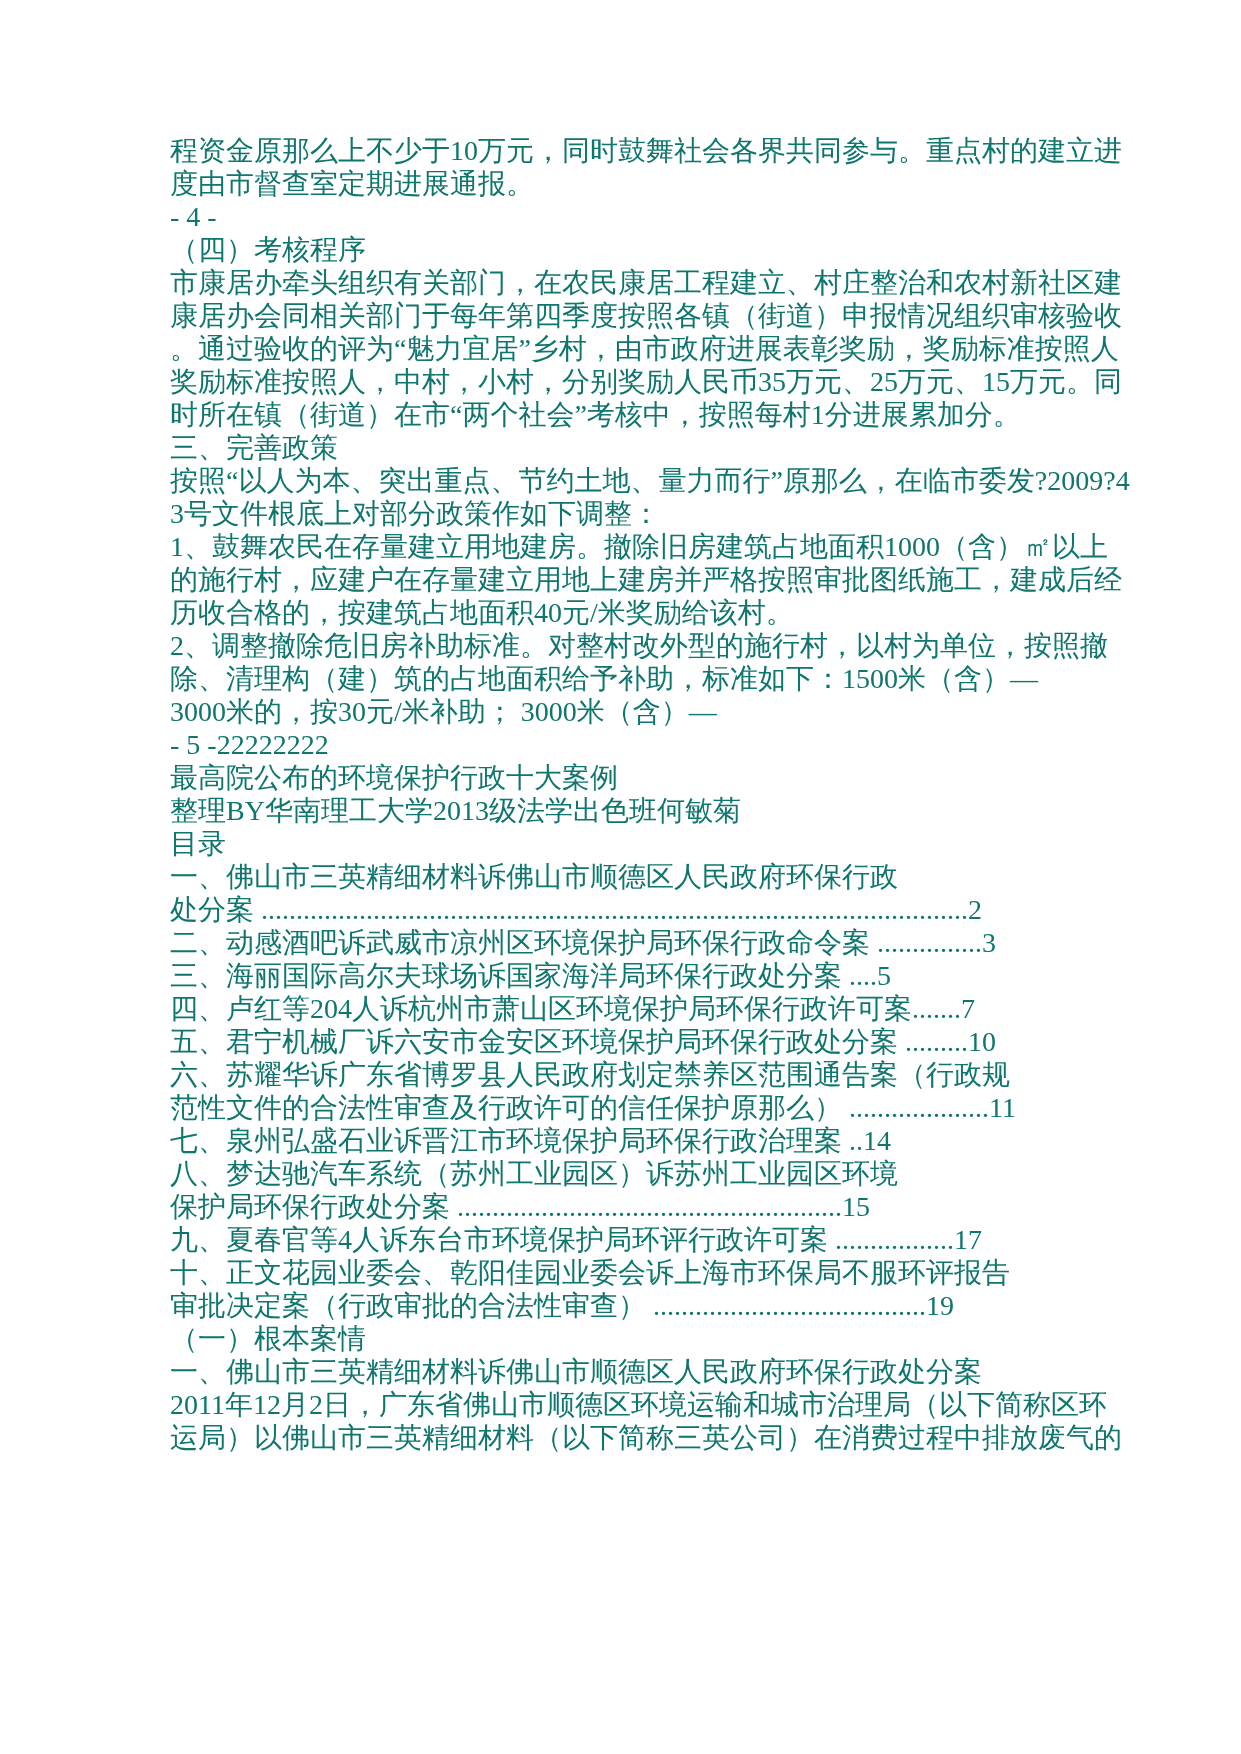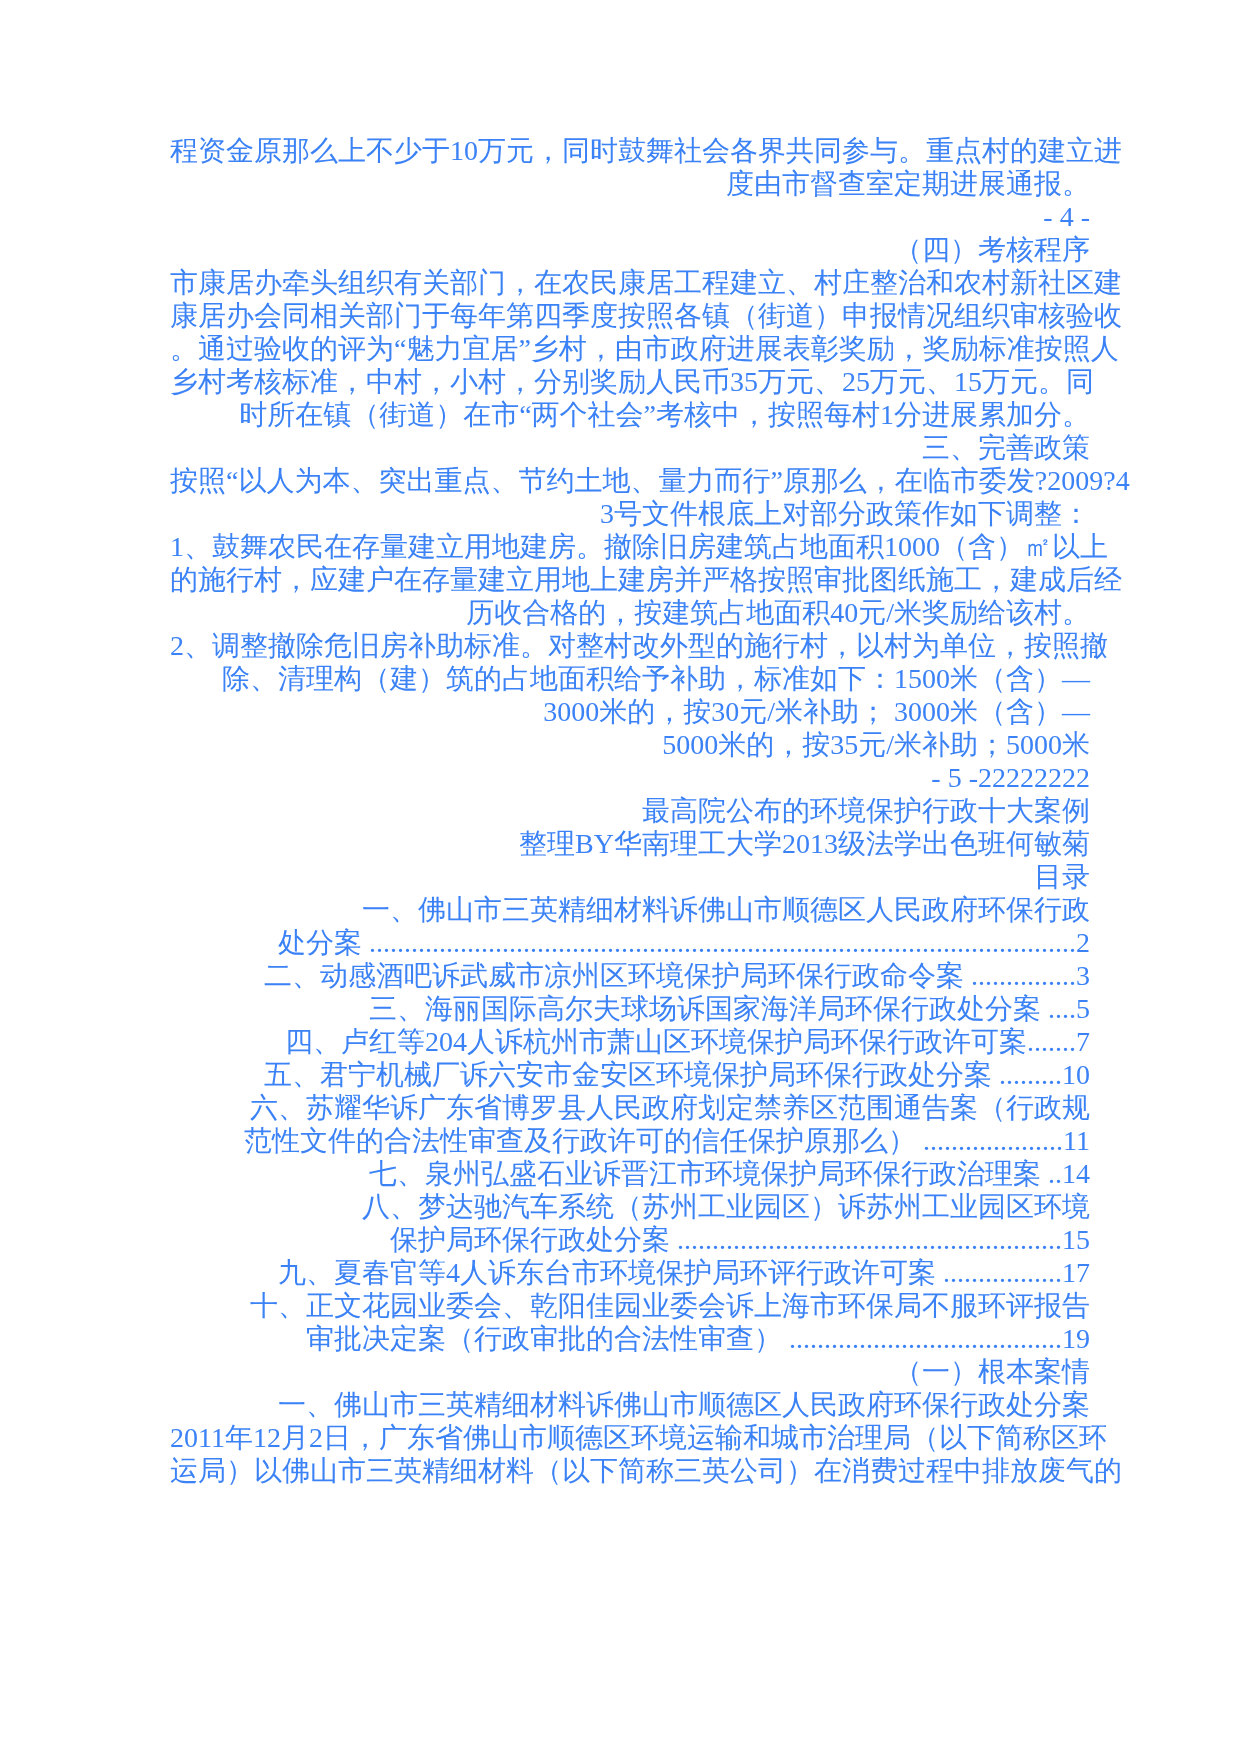--- a/index.html
+++ b/index.html
@@ -16,56 +16,54 @@
     width: 1241px;
     height: 1754px;
     background: #ffffff;
     overflow: hidden;
   }
   .text-block {
     position: absolute;
     left: 170px;
     top: 134px;
     width: 920px;
-    color: #3b82f6;
+    color: #0f766e;
     font-family: "Liberation Serif", "DejaVu Serif", serif;
     font-size: 28px;
     line-height: 33px;
     font-weight: 400;
-    text-align: right;
   }
   .line {
     white-space: pre;
     height: 33px;
   }
 </style>
 </head>
 <body>
 
 <div class="page">
   <div class="text-block">
       <div class="line">程资金原那么上不少于10万元，同时鼓舞社会各界共同参与。重点村的建立进</div>
       <div class="line">度由市督查室定期进展通报。</div>
       <div class="line">- 4 -</div>
       <div class="line">（四）考核程序</div>
       <div class="line">市康居办牵头组织有关部门，在农民康居工程建立、村庄整治和农村新社区建</div>
       <div class="line">康居办会同相关部门于每年第四季度按照各镇（街道）申报情况组织审核验收</div>
       <div class="line">。通过验收的评为“魅力宜居”乡村，由市政府进展表彰奖励，奖励标准按照人</div>
-      <div class="line">乡村考核标准，中村，小村，分别奖励人民币35万元、25万元、15万元。同</div>
+      <div class="line">奖励标准按照人，中村，小村，分别奖励人民币35万元、25万元、15万元。同</div>
       <div class="line">时所在镇（街道）在市“两个社会”考核中，按照每村1分进展累加分。</div>
       <div class="line">三、完善政策</div>
       <div class="line">按照“以人为本、突出重点、节约土地、量力而行”原那么，在临市委发?2009?4</div>
       <div class="line">3号文件根底上对部分政策作如下调整：</div>
       <div class="line">1、鼓舞农民在存量建立用地建房。撤除旧房建筑占地面积1000（含）㎡以上</div>
       <div class="line">的施行村，应建户在存量建立用地上建房并严格按照审批图纸施工，建成后经</div>
       <div class="line">历收合格的，按建筑占地面积40元/米奖励给该村。</div>
       <div class="line">2、调整撤除危旧房补助标准。对整村改外型的施行村，以村为单位，按照撤</div>
       <div class="line">除、清理构（建）筑的占地面积给予补助，标准如下：1500米（含）—</div>
       <div class="line">3000米的，按30元/米补助； 3000米（含）—</div>
-      <div class="line">5000米的，按35元/米补助；5000米</div>
       <div class="line">- 5 -22222222</div>
       <div class="line">最高院公布的环境保护行政十大案例</div>
       <div class="line">整理BY华南理工大学2013级法学出色班何敏菊</div>
       <div class="line">目录</div>
       <div class="line">一、佛山市三英精细材料诉佛山市顺德区人民政府环保行政</div>
       <div class="line">处分案 .....................................................................................................2</div>
       <div class="line">二、动感酒吧诉武威市凉州区环境保护局环保行政命令案 ...............3</div>
       <div class="line">三、海丽国际高尔夫球场诉国家海洋局环保行政处分案 ....5</div>
       <div class="line">四、卢红等204人诉杭州市萧山区环境保护局环保行政许可案.......7</div>
       <div class="line">五、君宁机械厂诉六安市金安区环境保护局环保行政处分案 .........10</div>

